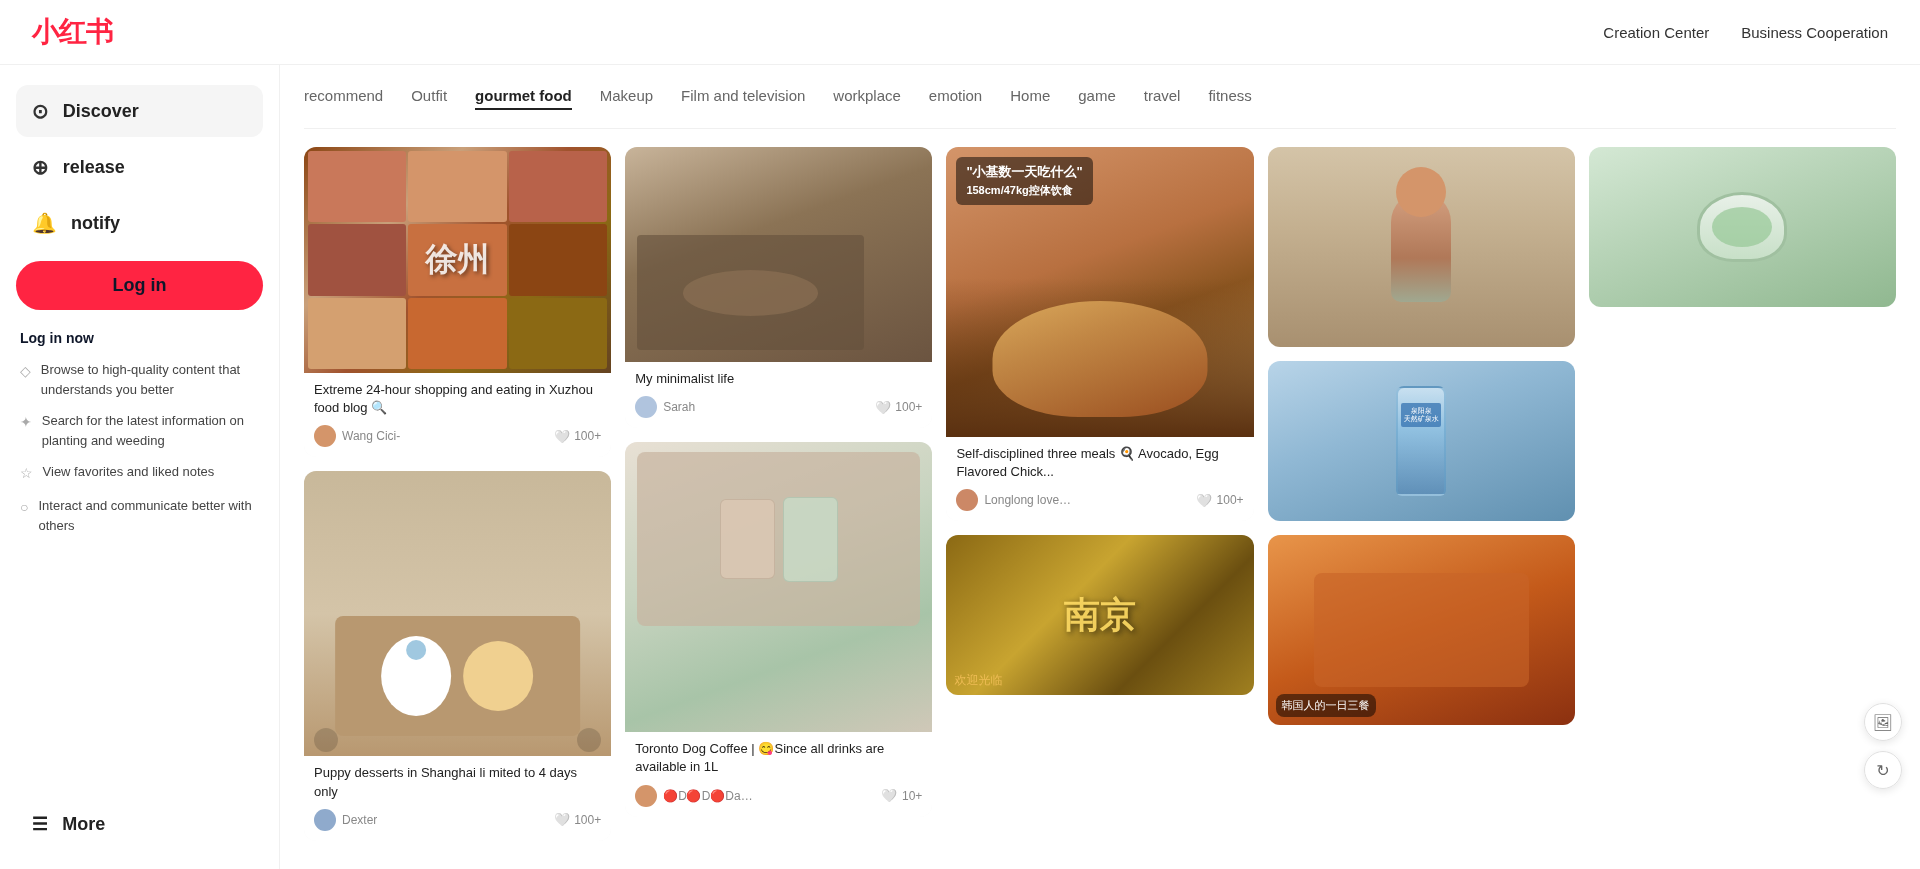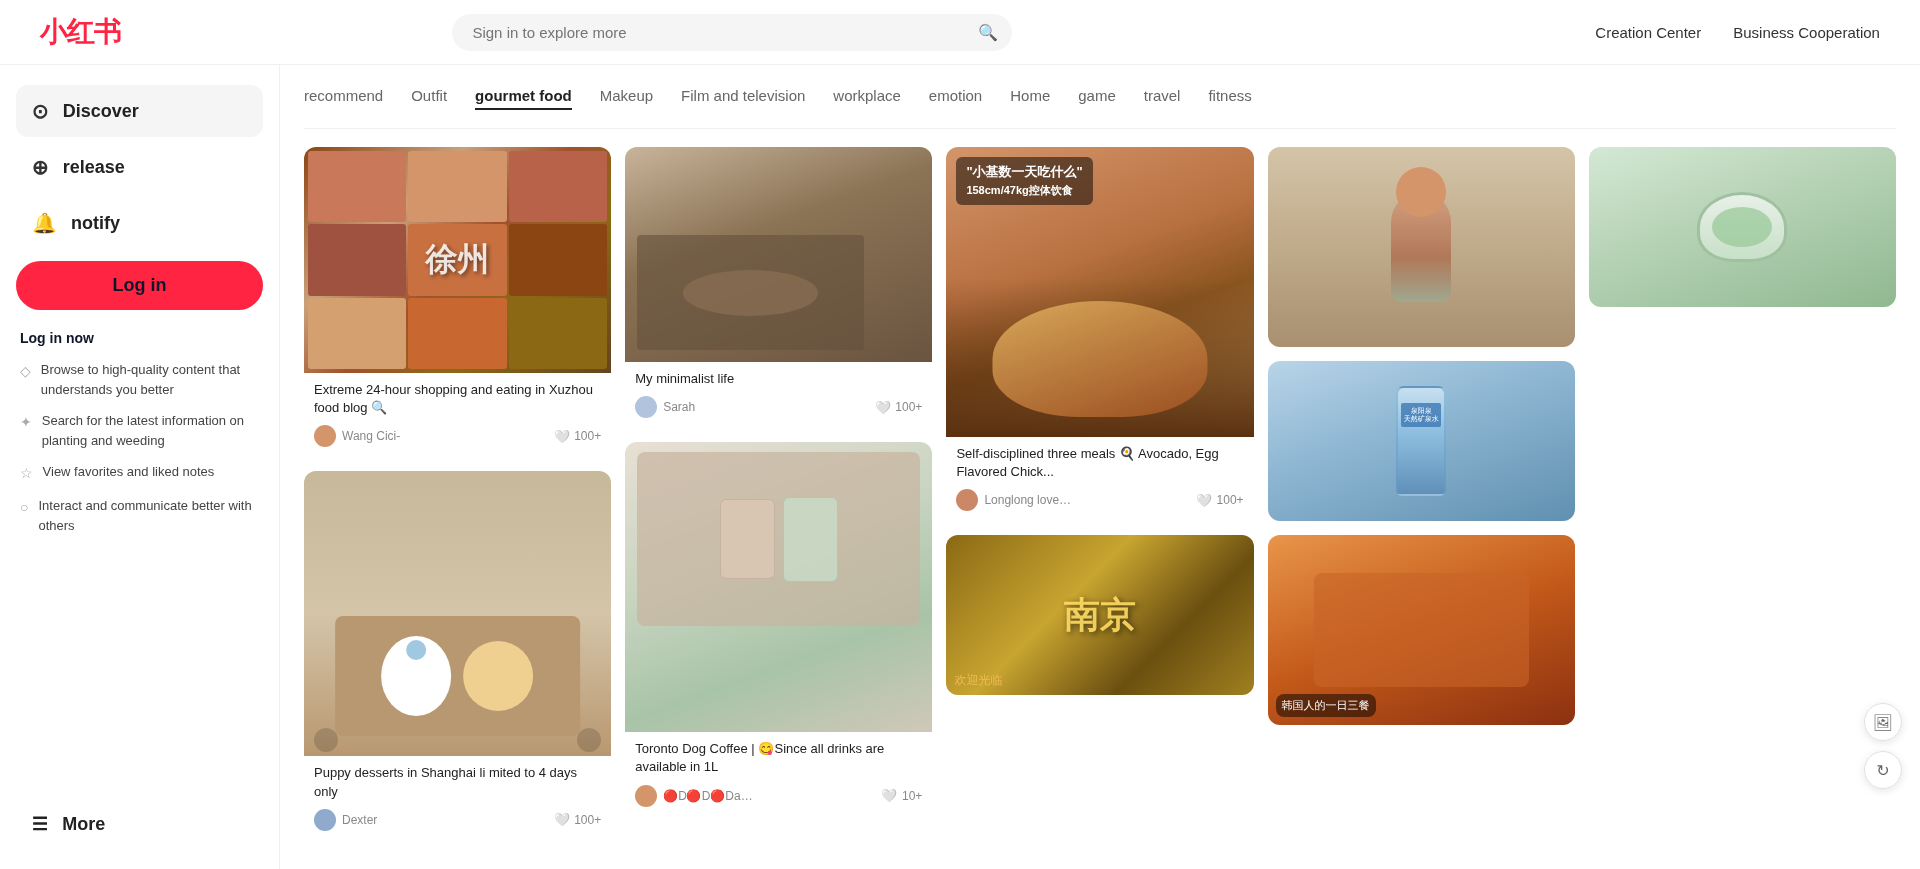--- a/index.html
+++ b/index.html
@@ -2,21 +2,21 @@
 <html><head>
   <meta charset="utf-8">
   <style>
     * { box-sizing: border-box; margin: 0; padding: 0; }
     body { font-family: -apple-system, BlinkMacSystemFont, 'Segoe UI', sans-serif; background: #fff; overflow-x: hidden; }
 
     
     .header {
       display: flex;
       align-items: center;
-      padding: 0 40px;
+      padding: 0 32px;
       height: 65px;
       border-bottom: 1px solid #f0f0f0;
       position: sticky;
       top: 0;
       background: #fff;
       z-index: 100;
       justify-content: flex-end;
     }
     .logo {
       font-size: 28px;
@@ -277,24 +277,20 @@
       font-size: 16px;
       color: #666;
       box-shadow: 0 2px 8px rgba(0,0,0,0.1);
     }
   </style>
 </head>
 <body>
 
 <header class="header">
   <div class="logo">小红书</div>
-  <div class="search-bar">
-    <input type="text" placeholder="Sign in to explore more" style="">
-    <span class="search-icon">🔍</span>
-  </div>
   <div class="header-links">
     <span class="header-link">Creation Center</span>
     <span class="header-link">Business Cooperation</span>
   </div>
 </header>
 
 <div class="layout">
 
   <aside class="sidebar">
     <div class="nav-item active">

